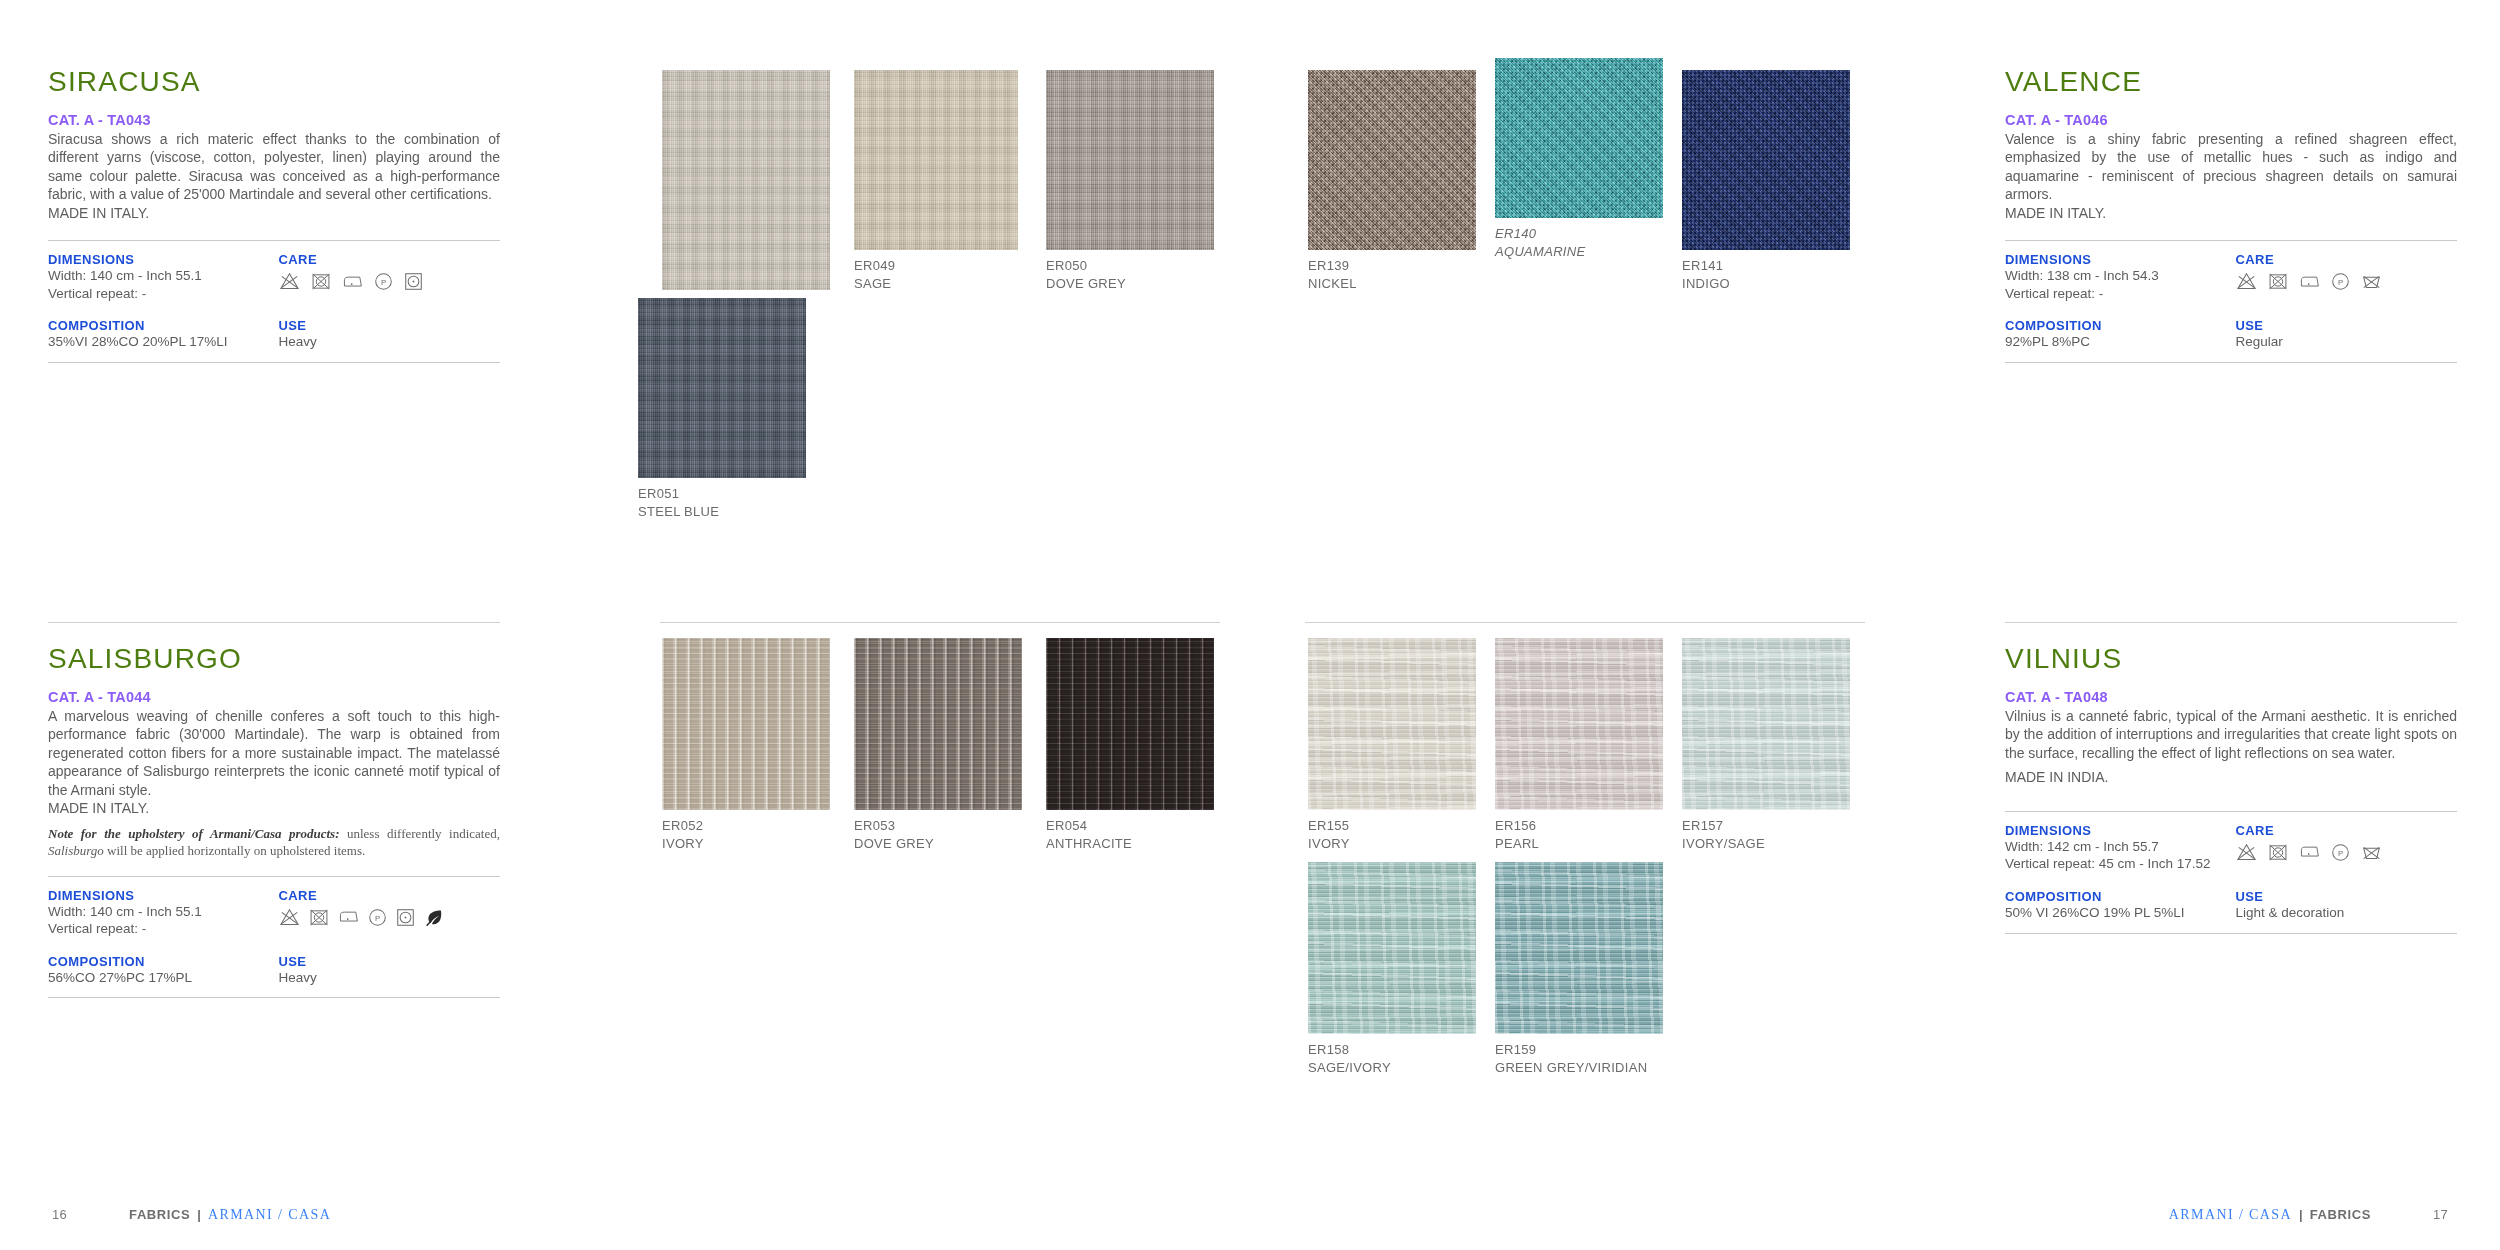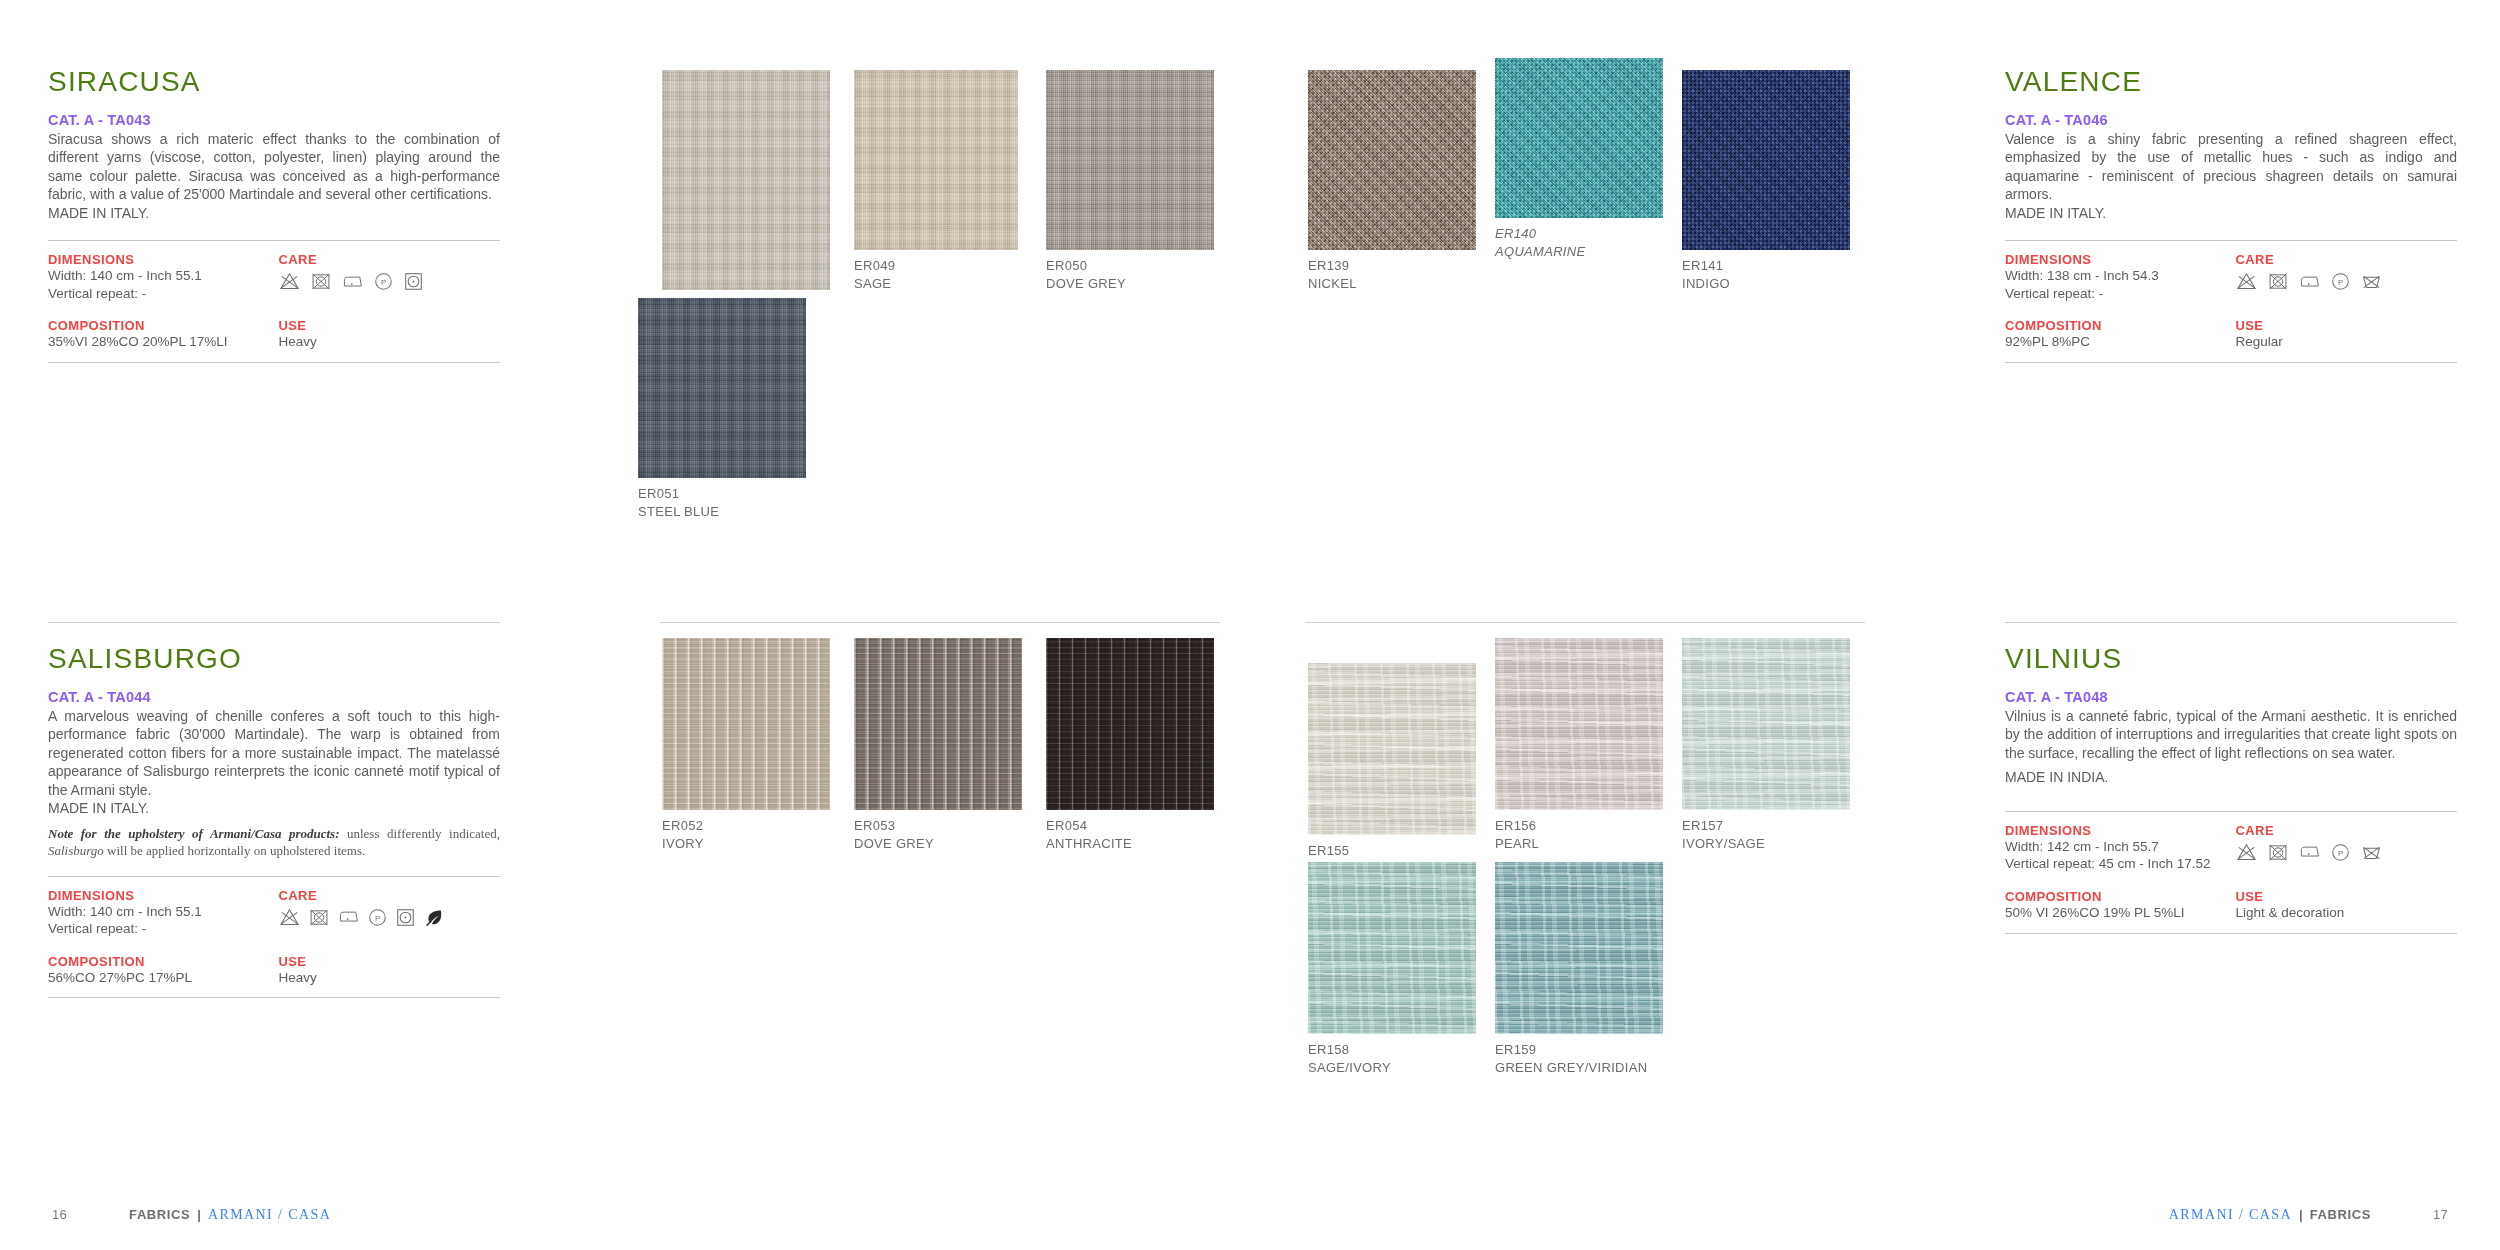--- a/index.html
+++ b/index.html
@@ -29,21 +29,21 @@
   .note-block b { font-weight: 700; font-style: italic; color: #3d3d3d; }
   .note-block i { font-style: italic; }
 
   
   .rule { height: 1px; background: #c9c9c9; width: 100%; }
   .specs { width: 100%; }
   .spec-row { display: flex; width: 100%; }
   .spec-col-a { width: 51%; }
   .spec-col-b { width: 49%; }
   .spec-h {
-    font-size: 13px; font-weight: 700; color: #ef4444;
+    font-size: 13px; font-weight: 700; color: #1d4ed8;
     letter-spacing: 0.4px;
   }
   .spec-v { font-size: 13.5px; color: #5d5d5d; line-height: 1.3; }
 
   
   .care-icons { display: flex; align-items: center; gap: 11px; margin-top: 5px; }
   .care-icons svg { display: block; }
   .sw-item { position: absolute; }
   .sw-img {
     width: 100%; height: 100%;
@@ -392,21 +392,21 @@
     <div class="sw-item" style="left:1046px; top:638px; width:168px; height:172px;">
       <div class="sw-img tex-canne" id="sw-b2" style="background-color: rgb(52, 43, 42);"></div>
       <div class="sw-cap">
         <div class="sw-code">ER054</div>
         <div class="sw-name">ANTHRACITE</div>
       </div>
     </div>
   </div>
 
   <div>
-    <div class="sw-item" style="left:1308px; top:638px; width:168px; height:172px;margin-top:25px;">
+    <div class="sw-item" style="left:1308px; top:638px; width:168px; height:172px;">
       <div class="sw-img tex-water" id="sw-w0" style="background-color: rgb(227, 222, 211);"></div>
       <div class="sw-cap">
         <div class="sw-code">ER155</div>
         <div class="sw-name">IVORY</div>
       </div>
     </div>
     <div class="sw-item" style="left:1495px; top:638px; width:168px; height:172px;">
       <div class="sw-img tex-water" id="sw-w1" style="background-color: rgb(217, 207, 205);"></div>
       <div class="sw-cap">
         <div class="sw-code">ER156</div>

